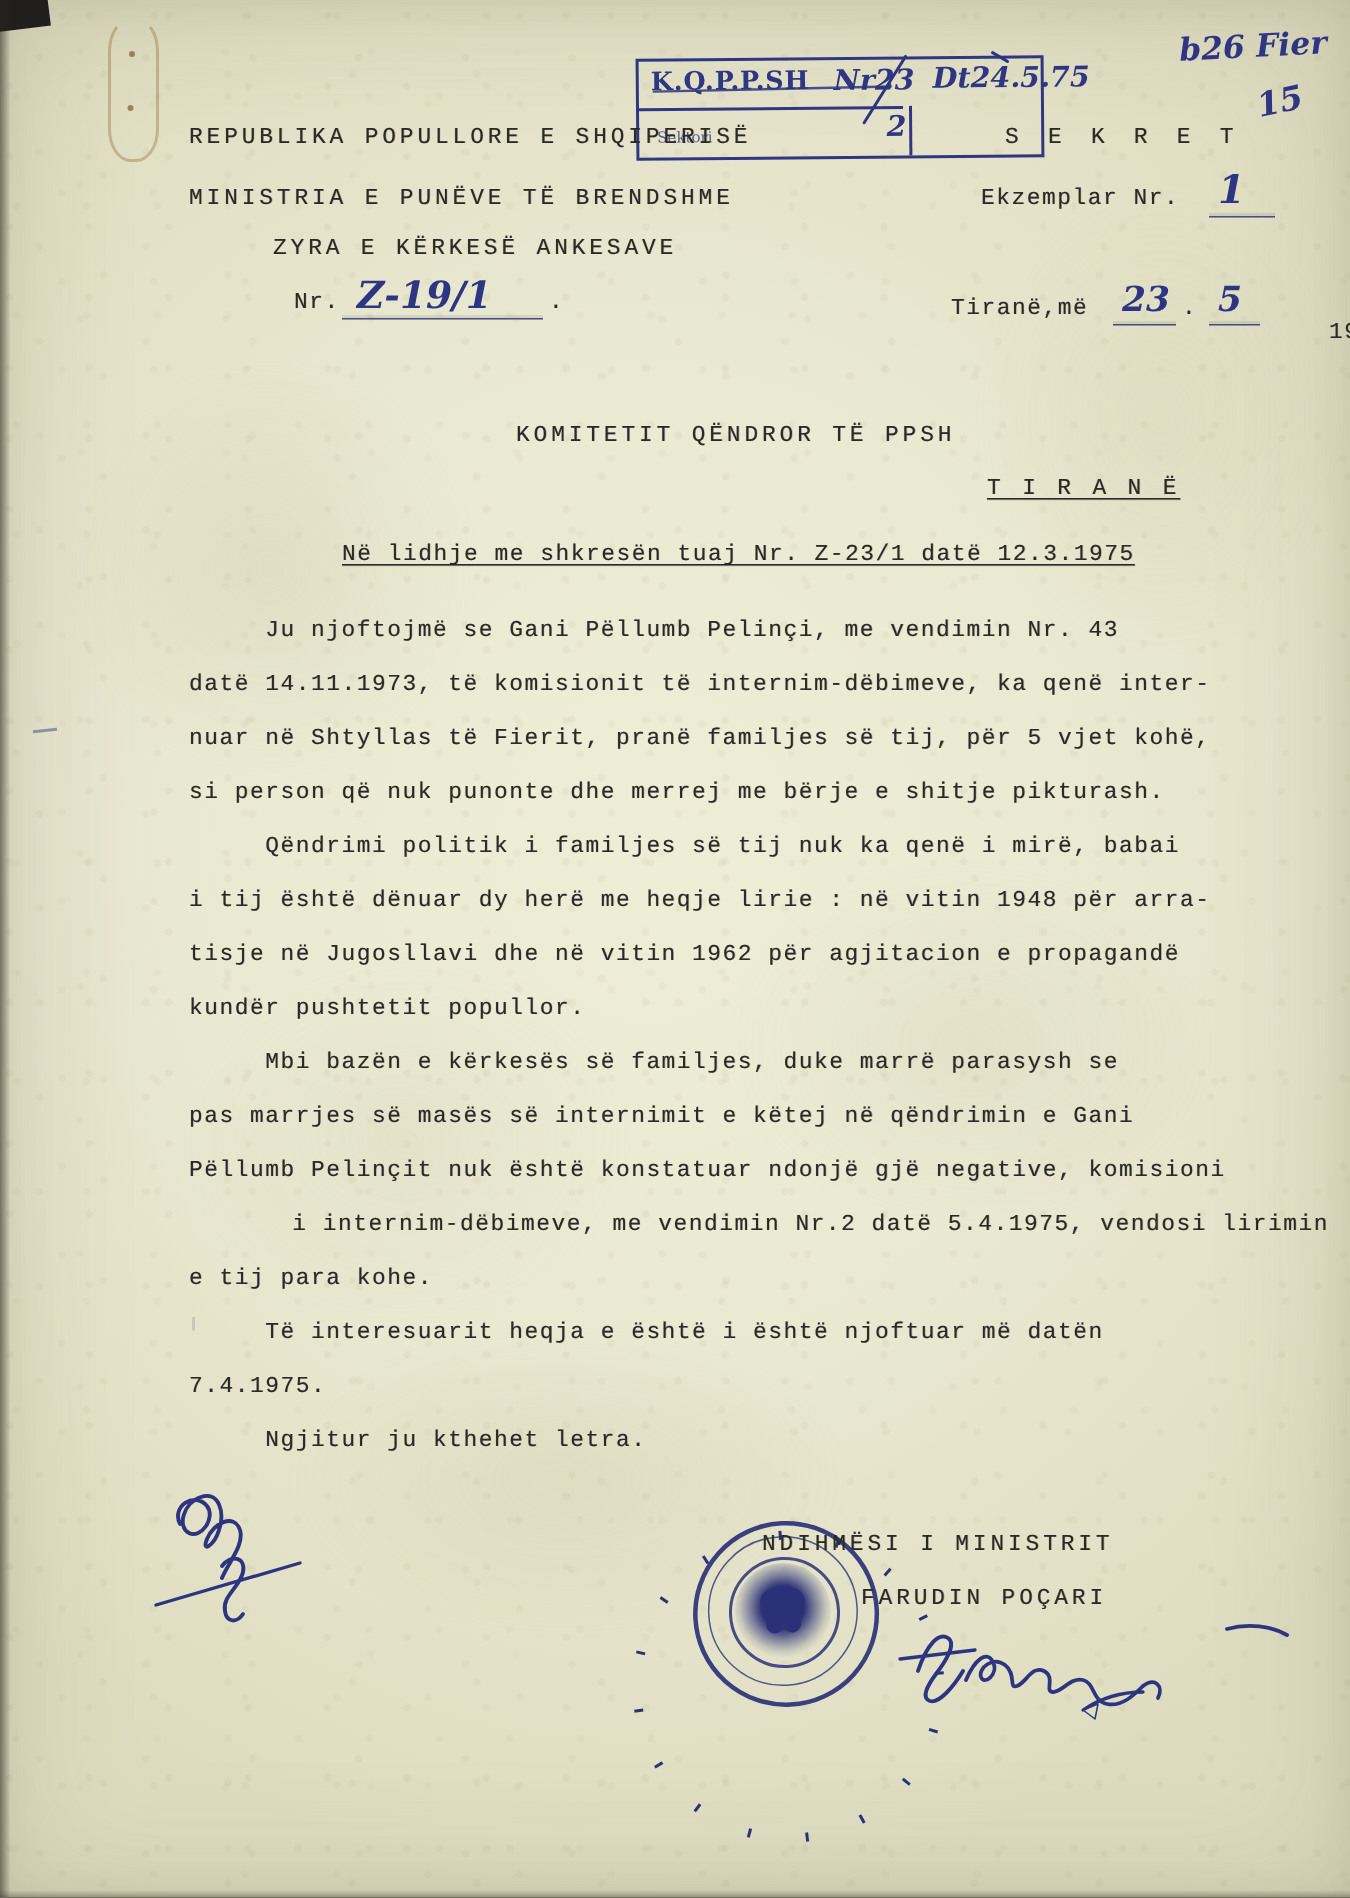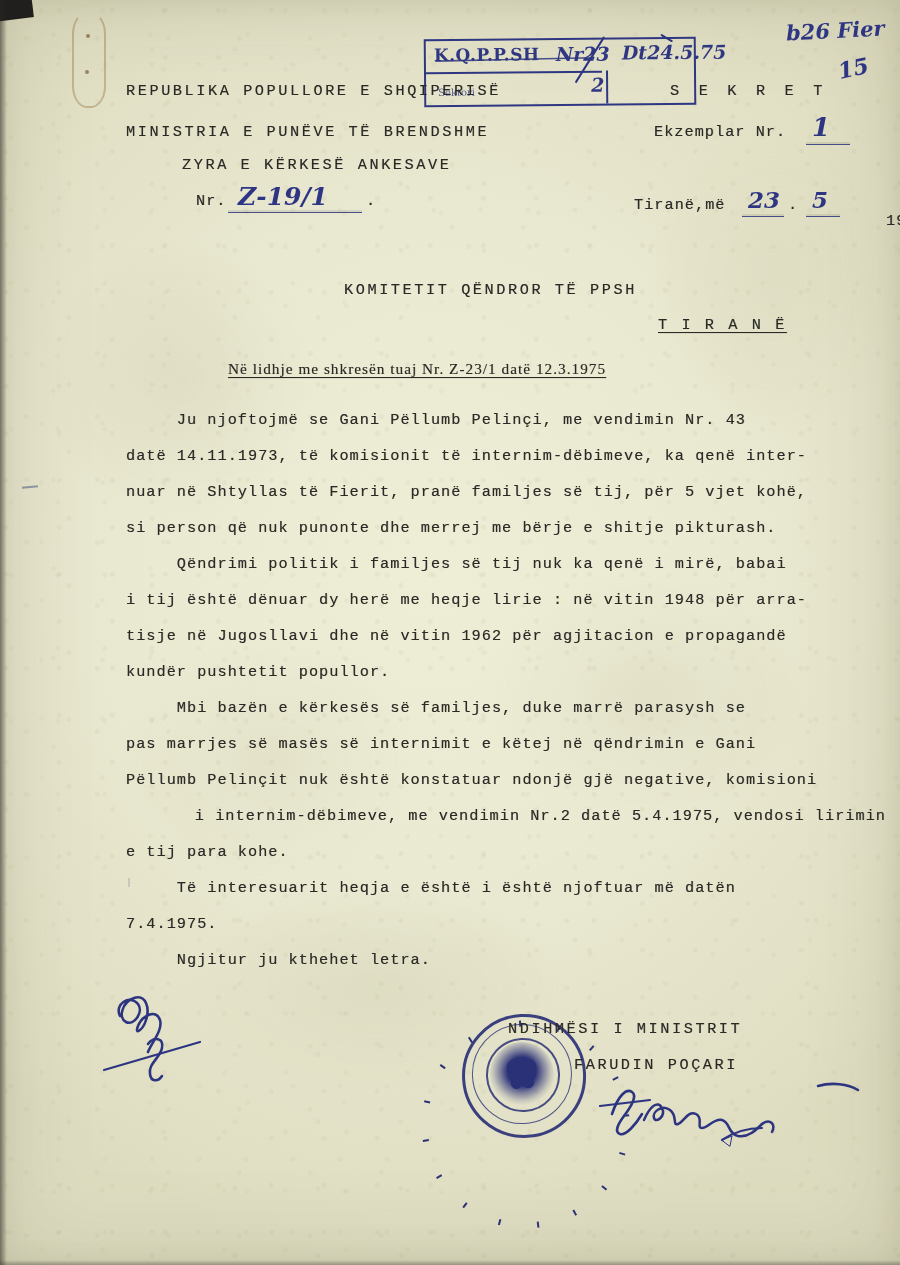--- a/index.html
+++ b/index.html
@@ -231,21 +231,21 @@
   <div class="ink hand" style="left:748px; top:186px; font-size:23px;">23</div>
   <div class="rule inkrule" style="left:742px; top:214px; width:42px;"></div>
   <div class="tw" style="left:788px; top:196px;">.</div>
   <div class="ink hand" style="left:812px; top:186px; font-size:23px;">5</div>
   <div class="rule inkrule" style="left:806px; top:214px; width:34px;"></div>
   <div class="tw" style="left:842px; top:212px;margin-left:44px;">1975</div>
 
   <div class="tw wide" style="left:344px; top:281px;">KOMITETIT QËNDROR TË PPSH</div>
   <div class="tw wide ul" style="left:658px; top:316px;">T I R A N Ë</div>
 
-  <div class="tw ul" style="left:228px; top:360px;font-family:Liberation Serif, serif;">Në lidhje me shkresën tuaj Nr. Z-23/1 datë 12.3.1975</div>
+  <div class="tw ul" style="left:228px; top:360px;">Në lidhje me shkresën tuaj Nr. Z-23/1 datë 12.3.1975</div>
 
   <div style="position:absolute; left:126px; top:402px; width:760px;">
 
     <div>
       <div class="tw" style="position:static; line-height:36px;">     Ju njoftojmë se Gani Pëllumb Pelinçi, me vendimin Nr. 43</div>
       <div class="tw" style="position:static; line-height:36px;">datë 14.11.1973, të komisionit të internim-dëbimeve, ka qenë inter-</div>
       <div class="tw" style="position:static; line-height:36px;">nuar në Shtyllas të Fierit, pranë familjes së tij, për 5 vjet kohë,</div>
       <div class="tw" style="position:static; line-height:36px;">si person që nuk punonte dhe merrej me bërje e shitje pikturash.</div>
     </div>
 

